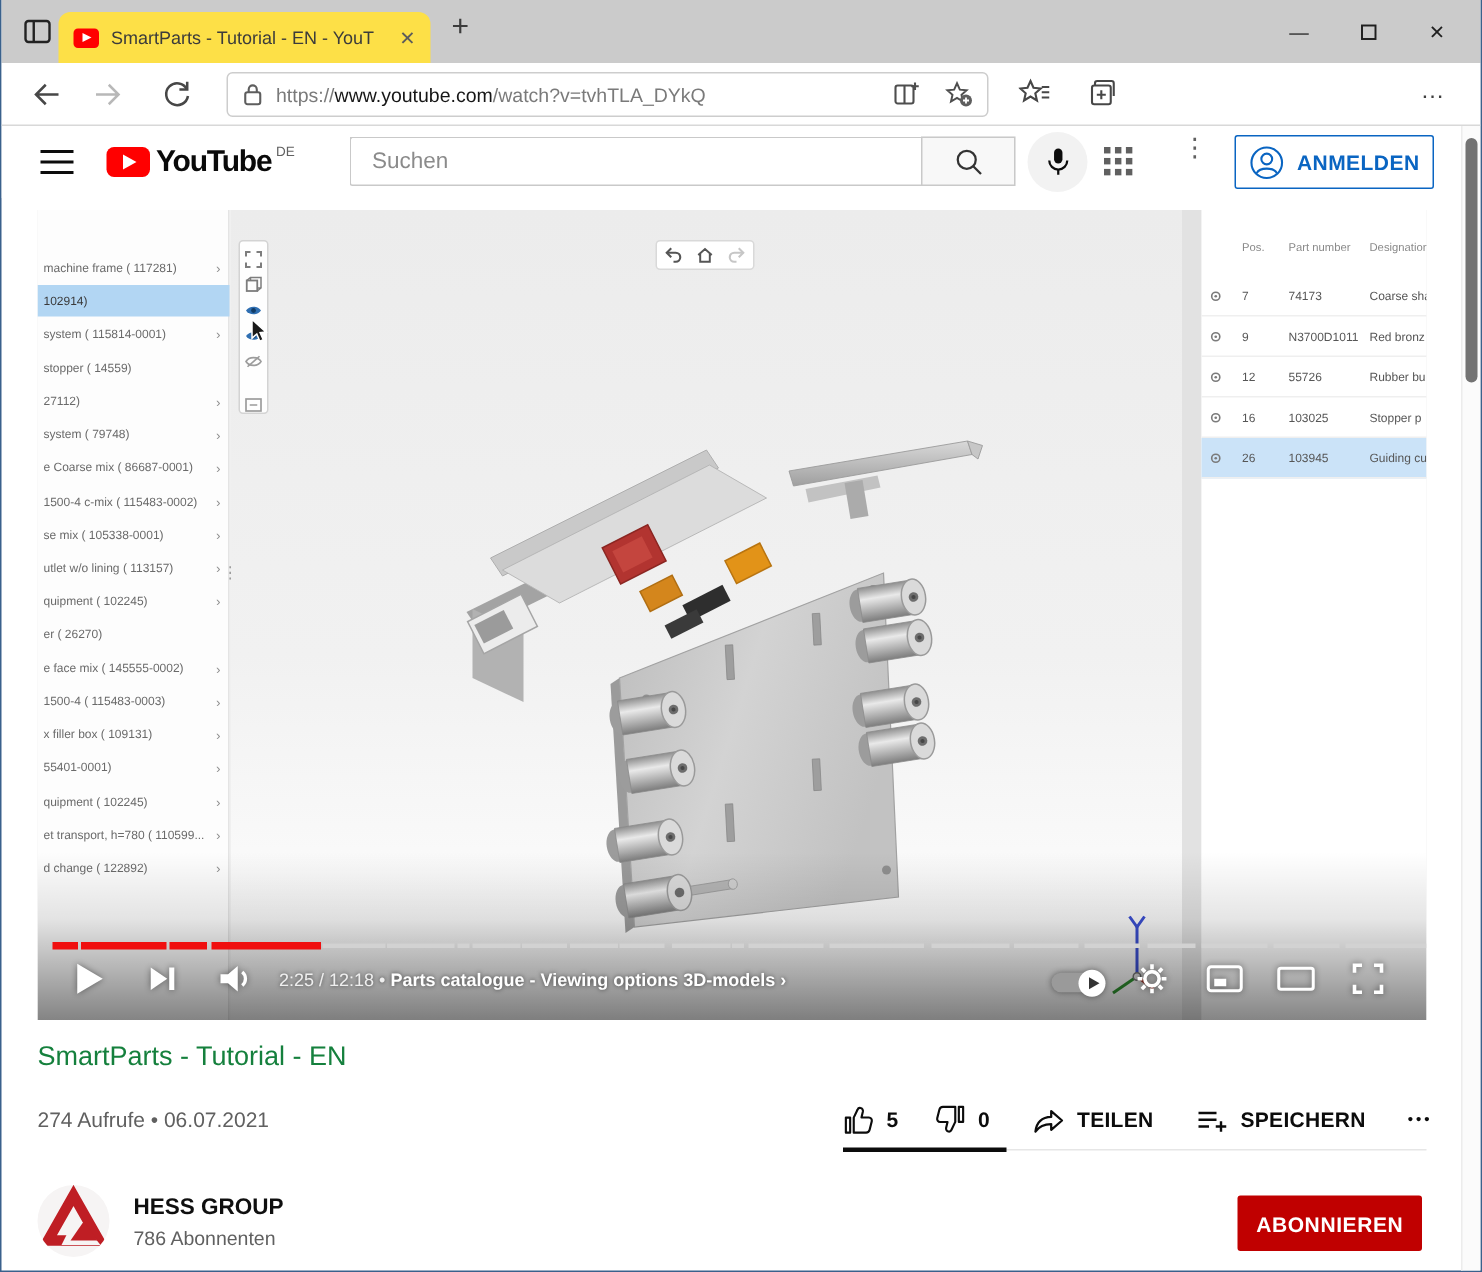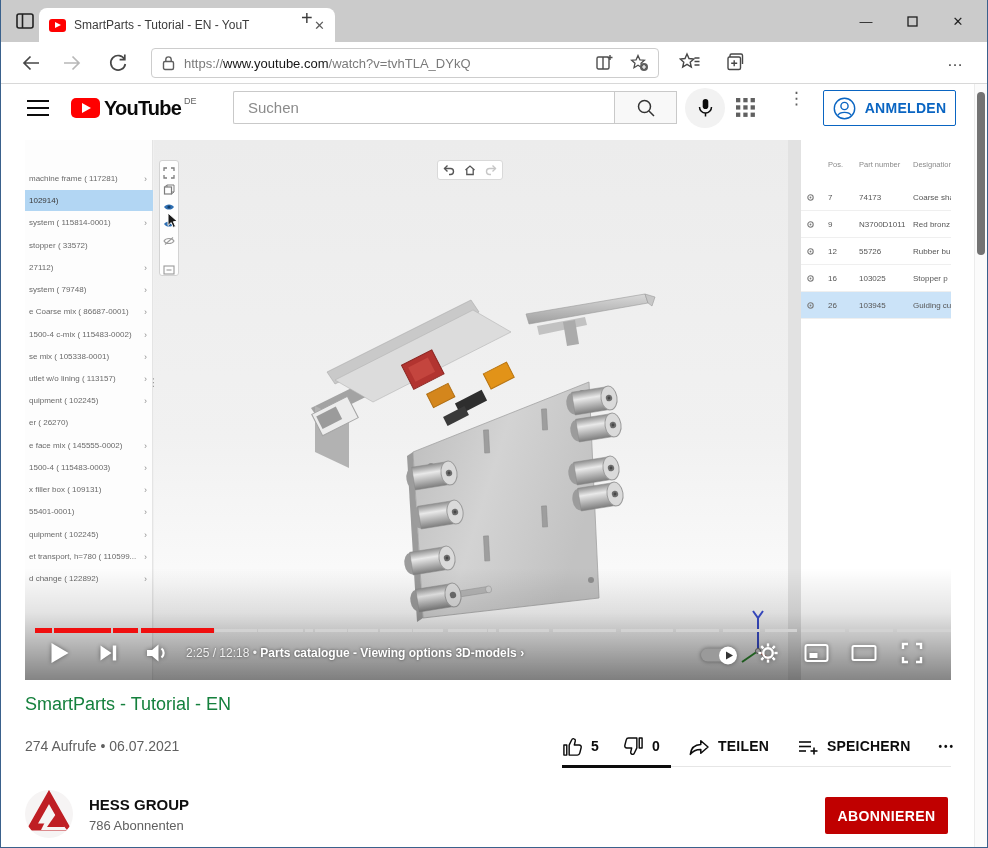--- a/index.html
+++ b/index.html
@@ -4,21 +4,21 @@
 <style>
   * { margin:0; padding:0; box-sizing:border-box; }
   html,body { width:988px; height:848px; overflow:hidden; }
   body { font-family:"Liberation Sans", sans-serif; background:#fff; }
   #app { position:relative; width:988px; height:848px; background:#fff; overflow:hidden;
          border-left:1px solid #3a618c; border-right:1px solid #3a618c; border-bottom:1px solid #3a618c; }
 
   
   .titlebar { position:absolute; left:0; top:0; right:0; height:42px; background:#cbcbcb; }
   .tab-actions-btn { position:absolute; left:13px; top:10px; width:22px; height:22px; color:#222; }
-  .tab { position:absolute; left:38px; top:8px; width:296px; height:34px; background:#ffffff;
+  .tab { position:absolute; left:38px; top:8px; width:248px; height:34px; background:#fde047;
          border-radius:8px 8px 0 0; display:flex; align-items:center; padding:0 10px; }
   .favicon { width:17px; height:13px; background:#f00; border-radius:3px; position:relative; flex:0 0 auto; margin-right:8px; }
   .favicon:after { content:""; position:absolute; left:6px; top:3.2px; border-left:6px solid #fff;
                    border-top:3.4px solid transparent; border-bottom:3.4px solid transparent; }
   .tab-title { font-size:12px; color:#3b3b3b; white-space:nowrap; overflow:hidden; width:185px; }
   .tab-close { margin-left:auto; font-size:13px; color:#5c5c5c; cursor:default; }
   .newtab-btn { position:absolute; left:300px; top:7px; font-size:20px; font-weight:400; color:#3c3c3c; }
   .win-controls { position:absolute; right:6px; top:0; height:42px; display:flex; align-items:center; }
   .win-btn { width:46px; height:30px; display:flex; align-items:center; justify-content:center;
              font-size:13px; color:#1f1f1f; }
@@ -267,21 +267,21 @@
           <span class="chev">›</span>
         </div>
       <div class="tree-row selected" style="top:50px">
           <span>102914)</span>
         </div>
       <div class="tree-row" style="top:72px">
           <span>system ( 115814-0001)</span>
           <span class="chev">›</span>
         </div>
       <div class="tree-row" style="top:95px">
-          <span>stopper ( 33572)</span>
+          <span>stopper ( 14559)</span>
         </div>
       <div class="tree-row" style="top:117px">
           <span>27112)</span>
           <span class="chev">›</span>
         </div>
       <div class="tree-row" style="top:139px">
           <span>system ( 79748)</span>
           <span class="chev">›</span>
         </div>
       <div class="tree-row" style="top:161px">

